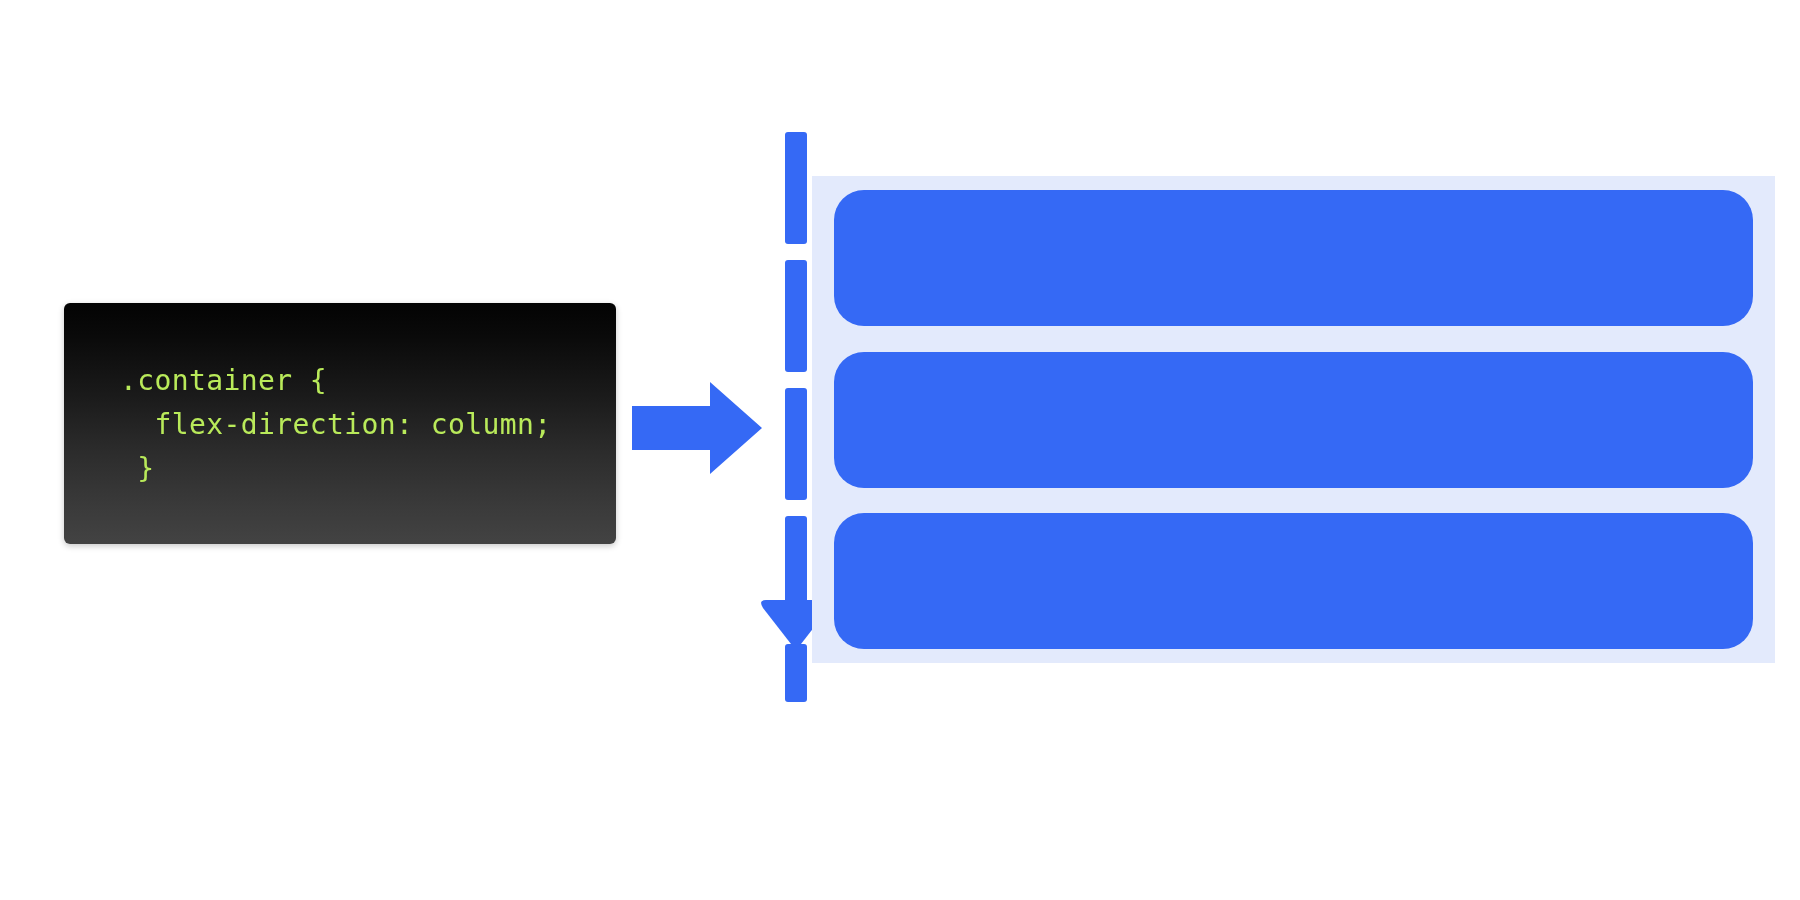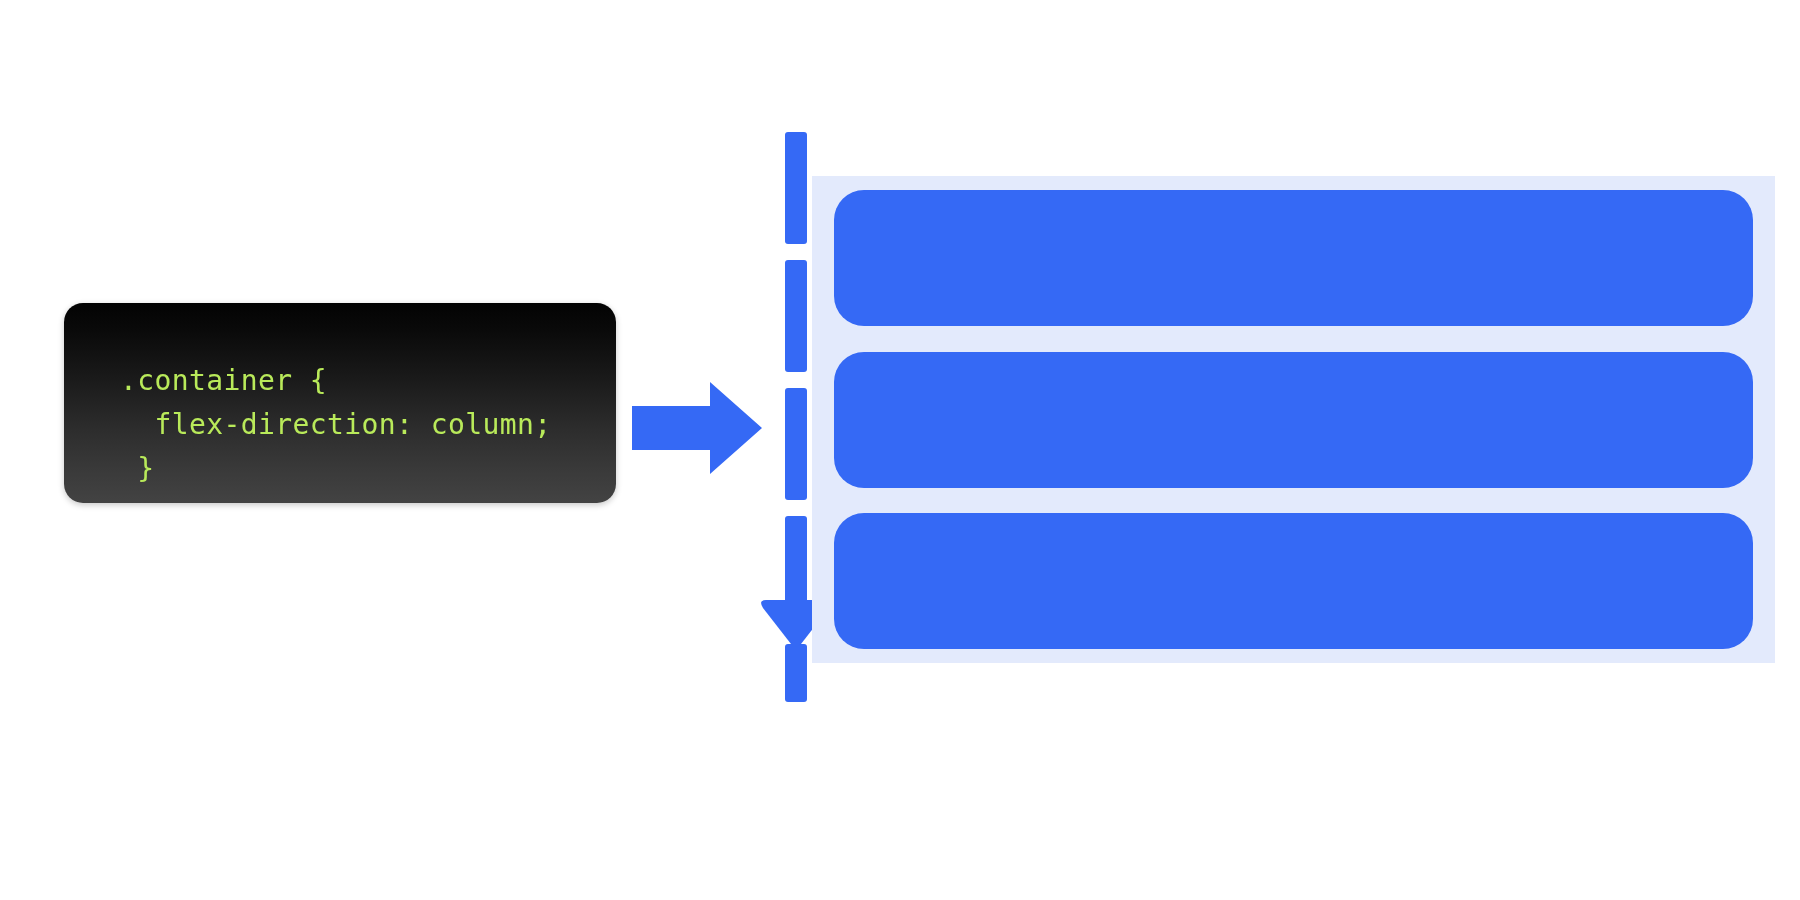--- a/index.html
+++ b/index.html
@@ -21,22 +21,22 @@
     height: 900px;
     background: #ffffff;
   }
 
   
   #code-card {
     position: absolute;
     left: 64px;
     top: 303px;
     width: 552px;
-    height: 200px;
-    border-radius: 19px;
+    height: 241px;
+    border-radius: 6px;
     background: linear-gradient(180deg,
                 #030303 0%,
                 #0a0a0a 14%,
                 #1a1a1a 38%,
                 #2c2c2c 62%,
                 #3a3a3a 84%,
                 #434343 100%);
     box-shadow: 0 2px 6px rgba(0,0,0,0.22);
     overflow: hidden;
   }

